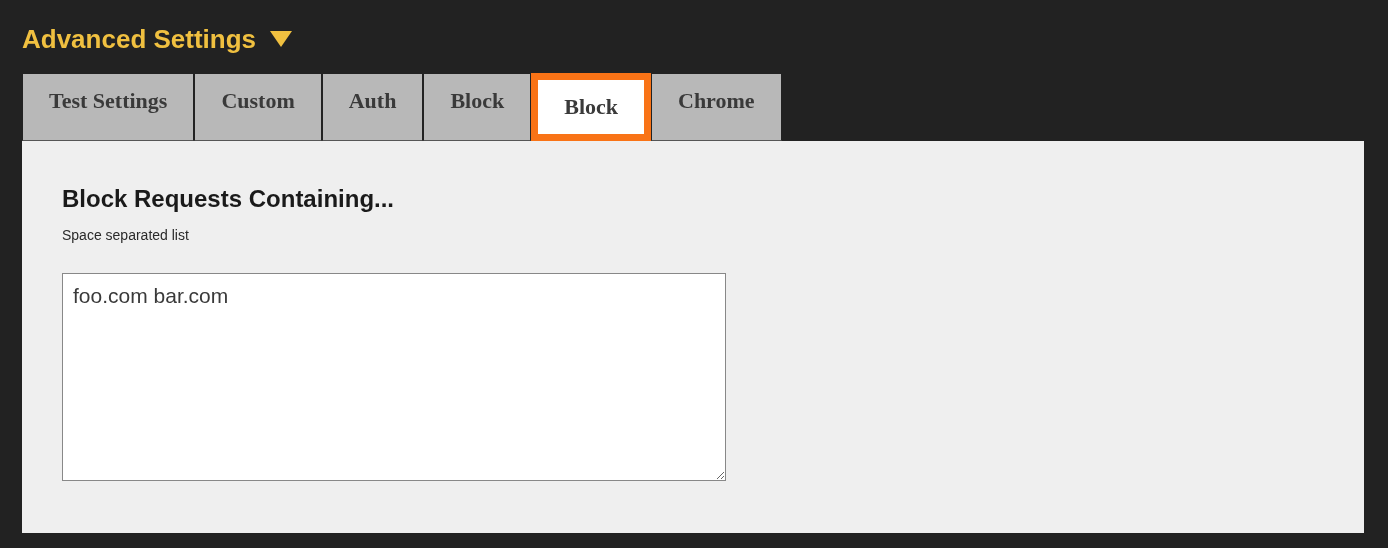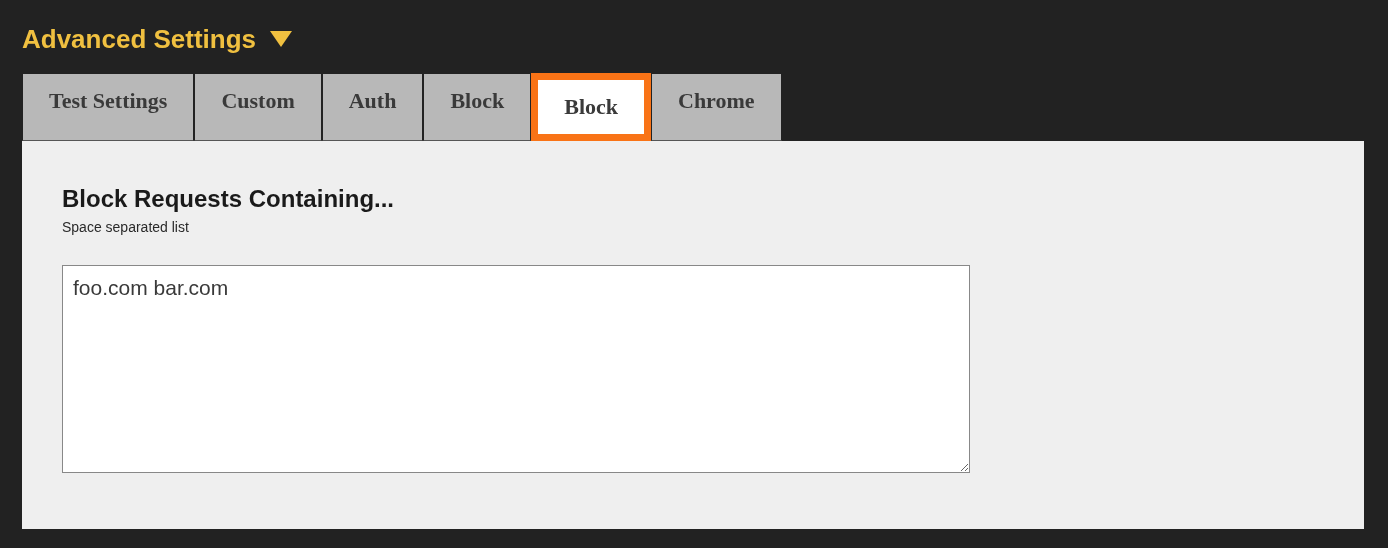--- a/index.html
+++ b/index.html
@@ -55,29 +55,29 @@
       background: #efefef;
       margin-left: 22px;
       width: 1342px;
       padding: 44px 40px 48px 40px;
       min-height: 388px;
     }
     .section-title {
       color: #1a1a1a;
       font-size: 24px;
       font-weight: bold;
-      margin-bottom: 6px;
+      margin-bottom: 14px;
     }
     .section-subtitle {
       color: #2a2a2a;
       font-size: 14px;
       margin-bottom: 30px;
     }
     .block-textarea {
-      width: 908px;
+      width: 664px;
       height: 208px;
       background: #ffffff;
       border: 1px solid #888888;
       padding: 10px 10px;
       font-size: 21px;
       font-family: Arial, Helvetica, sans-serif;
       color: #3a3a3a;
       resize: both;
       outline: none;
     }

